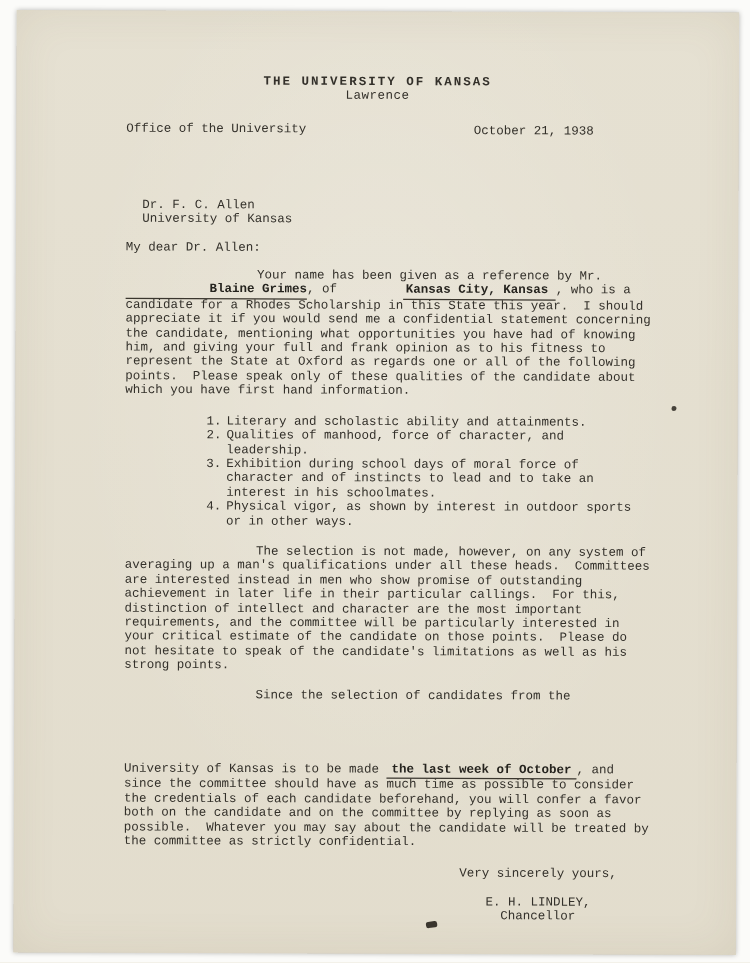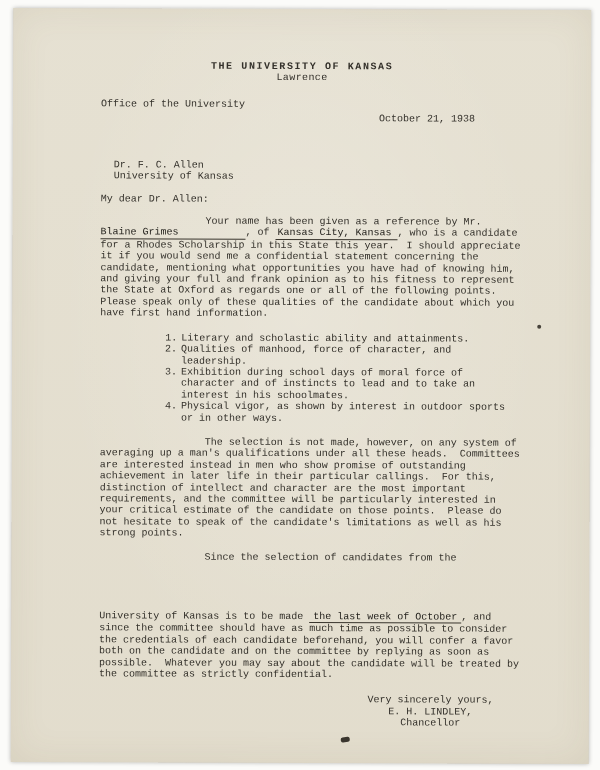--- a/index.html
+++ b/index.html
@@ -19,43 +19,44 @@
       transform: rotate(0.2deg);
       color: #33302a;
       font-size: 10px;
       line-height: 11.4px;
     }
     .letterhead { text-align: center; padding-top: 52px; }
     .lh1 { font-weight: bold; letter-spacing: 1.6px; }
     .lh2 { letter-spacing: 0.4px; }
     .content { padding: 0 67px 0 88px; }
     .meta-row { position: relative; margin-top: 15px; height: 12px; }
-    .date { position: absolute; left: 278px; top: 14px; white-space: nowrap; }
+    .date { position: absolute; left: 278px; top: 1px; white-space: nowrap; }
     .recipient { margin-top: 49px; margin-left: 13px; }
     .salutation { margin-top: 11px; }
     .para { white-space: pre-wrap; margin-top: 11px; text-indent: 105px; }
     .blank {
       display: inline-block;
       text-indent: 0;
-      font-weight: normal;
+      font-weight: bold;
       border-bottom: 1px solid #3a362e;
       color: #25231e;
       vertical-align: baseline;
+      text-align: right;
     }
     .blank-name { min-width: 145px; }
-    .blank-city { padding: 0 6px 0 2px; }
+    .blank-city { padding: 0 6px 0 2px; margin-left: 47px; }
     .blank-deadline { padding: 0 4px; margin-top: 48px; }
     .points { margin: 13px 0 0 65px; list-style: none; }
     .points li { display: flex; }
     .points .num { width: 16px; flex: 0 0 16px; }
     .points .txt { flex: 1; }
     .p2 { margin-top: 13px; }
     .p3 { margin-top: 12px; }
     .closing { margin-top: 14px; margin-left: 240px; text-align: center; }
-    .sig { }
+    .sig { margin-top: 11px; }
     .artifact-dot {
       position: absolute; left: 525px; top: 315px;
       width: 4px; height: 4px; border-radius: 50%;
       background: #46423a;
     }
     .artifact-mark {
       position: absolute; left: 330px; top: 728px;
       width: 9px; height: 5px; border-radius: 2px;
       background: #3a362e;
       transform: rotate(-8deg);

